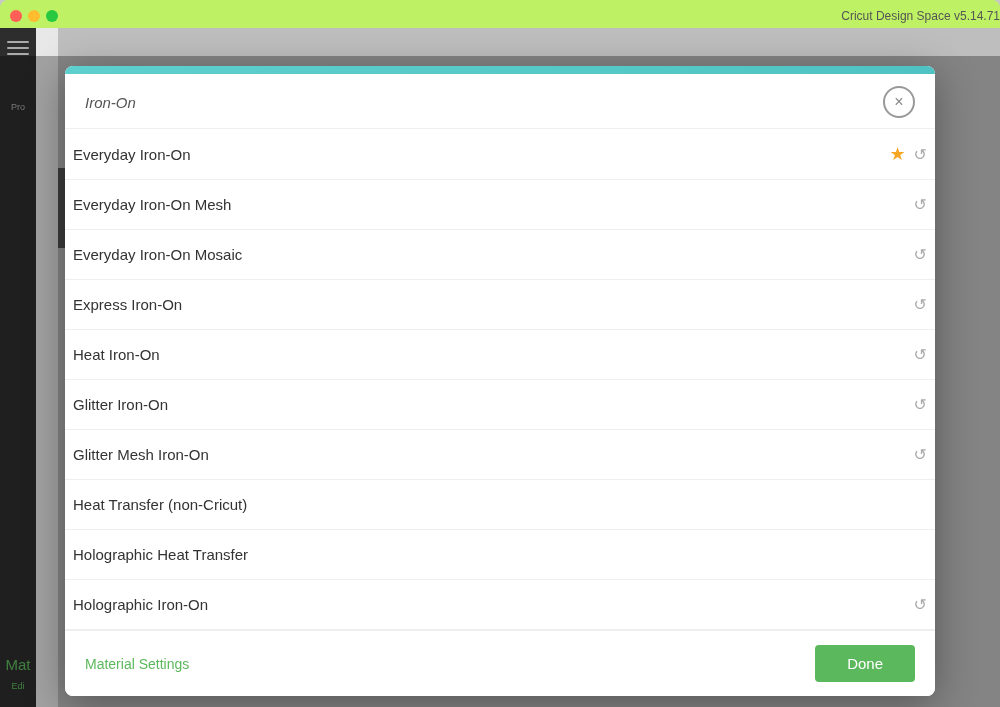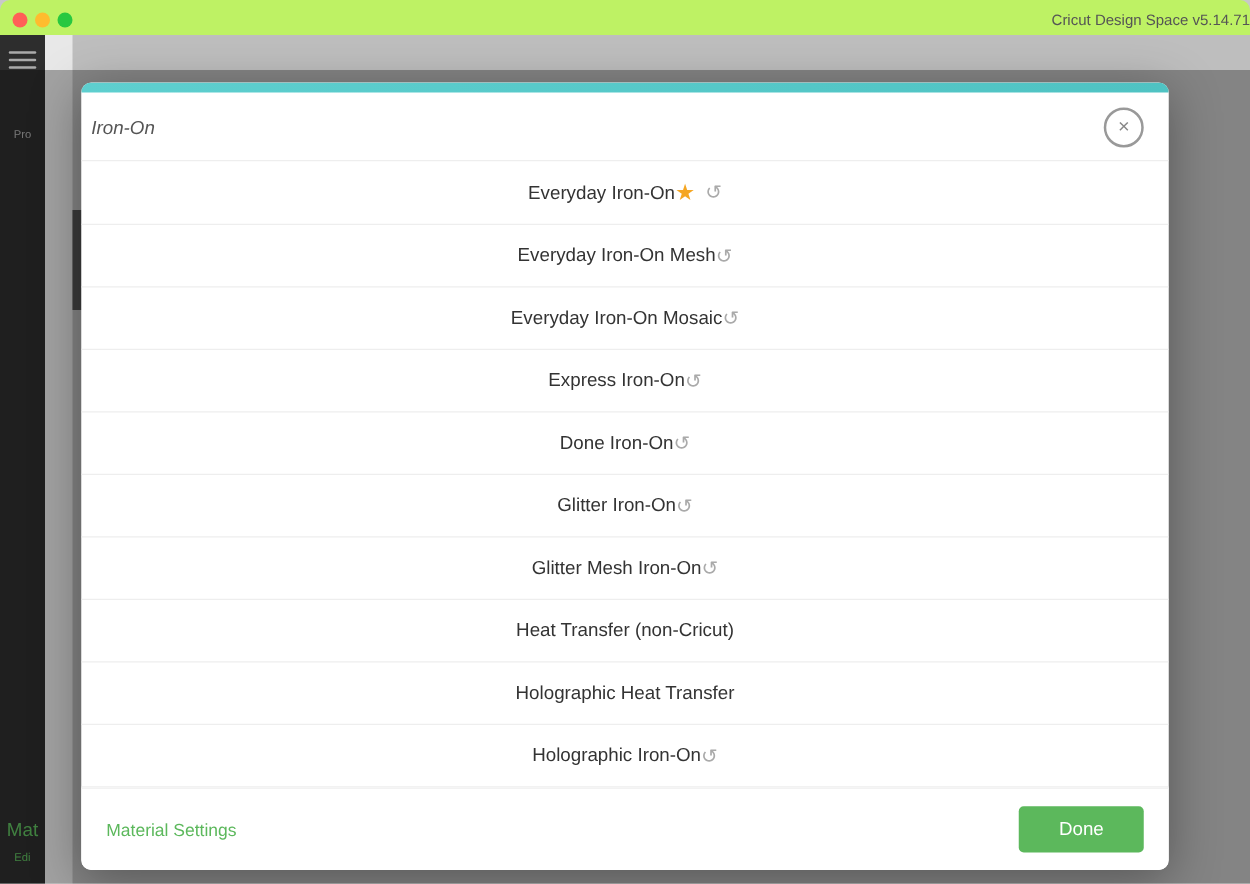--- a/index.html
+++ b/index.html
@@ -124,21 +124,21 @@
 
     
     .modal-top-bar {
       height: 8px;
       background: linear-gradient(to right, #5ecfcf, #4fc3c3);
       flex-shrink: 0;
     }
 
     
     .modal-header {
-      padding: 12px 20px 10px 8px;
+      padding: 12px 20px 10px 20px;
       display: flex;
       align-items: center;
       justify-content: space-between;
       border-bottom: 1px solid #eee;
       flex-shrink: 0;
     }
 
     .modal-category-title {
       font-size: 15px;
       color: #555;
@@ -162,22 +162,22 @@
 
     
     .material-list {
       overflow-y: auto;
       flex: 1;
     }
 
     .material-item {
       display: flex;
       align-items: center;
-      justify-content: center;
-      padding: 14px 20px;
+      justify-content: space-between;
+      padding: 14px 8px;
       border-bottom: 1px solid #eee;
       cursor: pointer;
       min-height: 50px;
     }
 
     .material-name {
       font-size: 15px;
       color: #333;
       font-weight: 400;
     }
@@ -326,21 +326,21 @@
             <span class="material-name">Express Iron-On</span>
           </div>
           <div class="material-actions">
             <span class="settings-icon">↺</span>
           </div>
         </div>
 
 
         <div class="material-item">
           <div class="item-left">
-            <span class="material-name">Done Iron-On</span>
+            <span class="material-name">Heat Iron-On</span>
           </div>
           <div class="material-actions">
             <span class="settings-icon">↺</span>
           </div>
         </div>
 
         <div class="material-item">
           <div class="item-left">
             <span class="material-name">Glitter Iron-On</span>
           </div>

